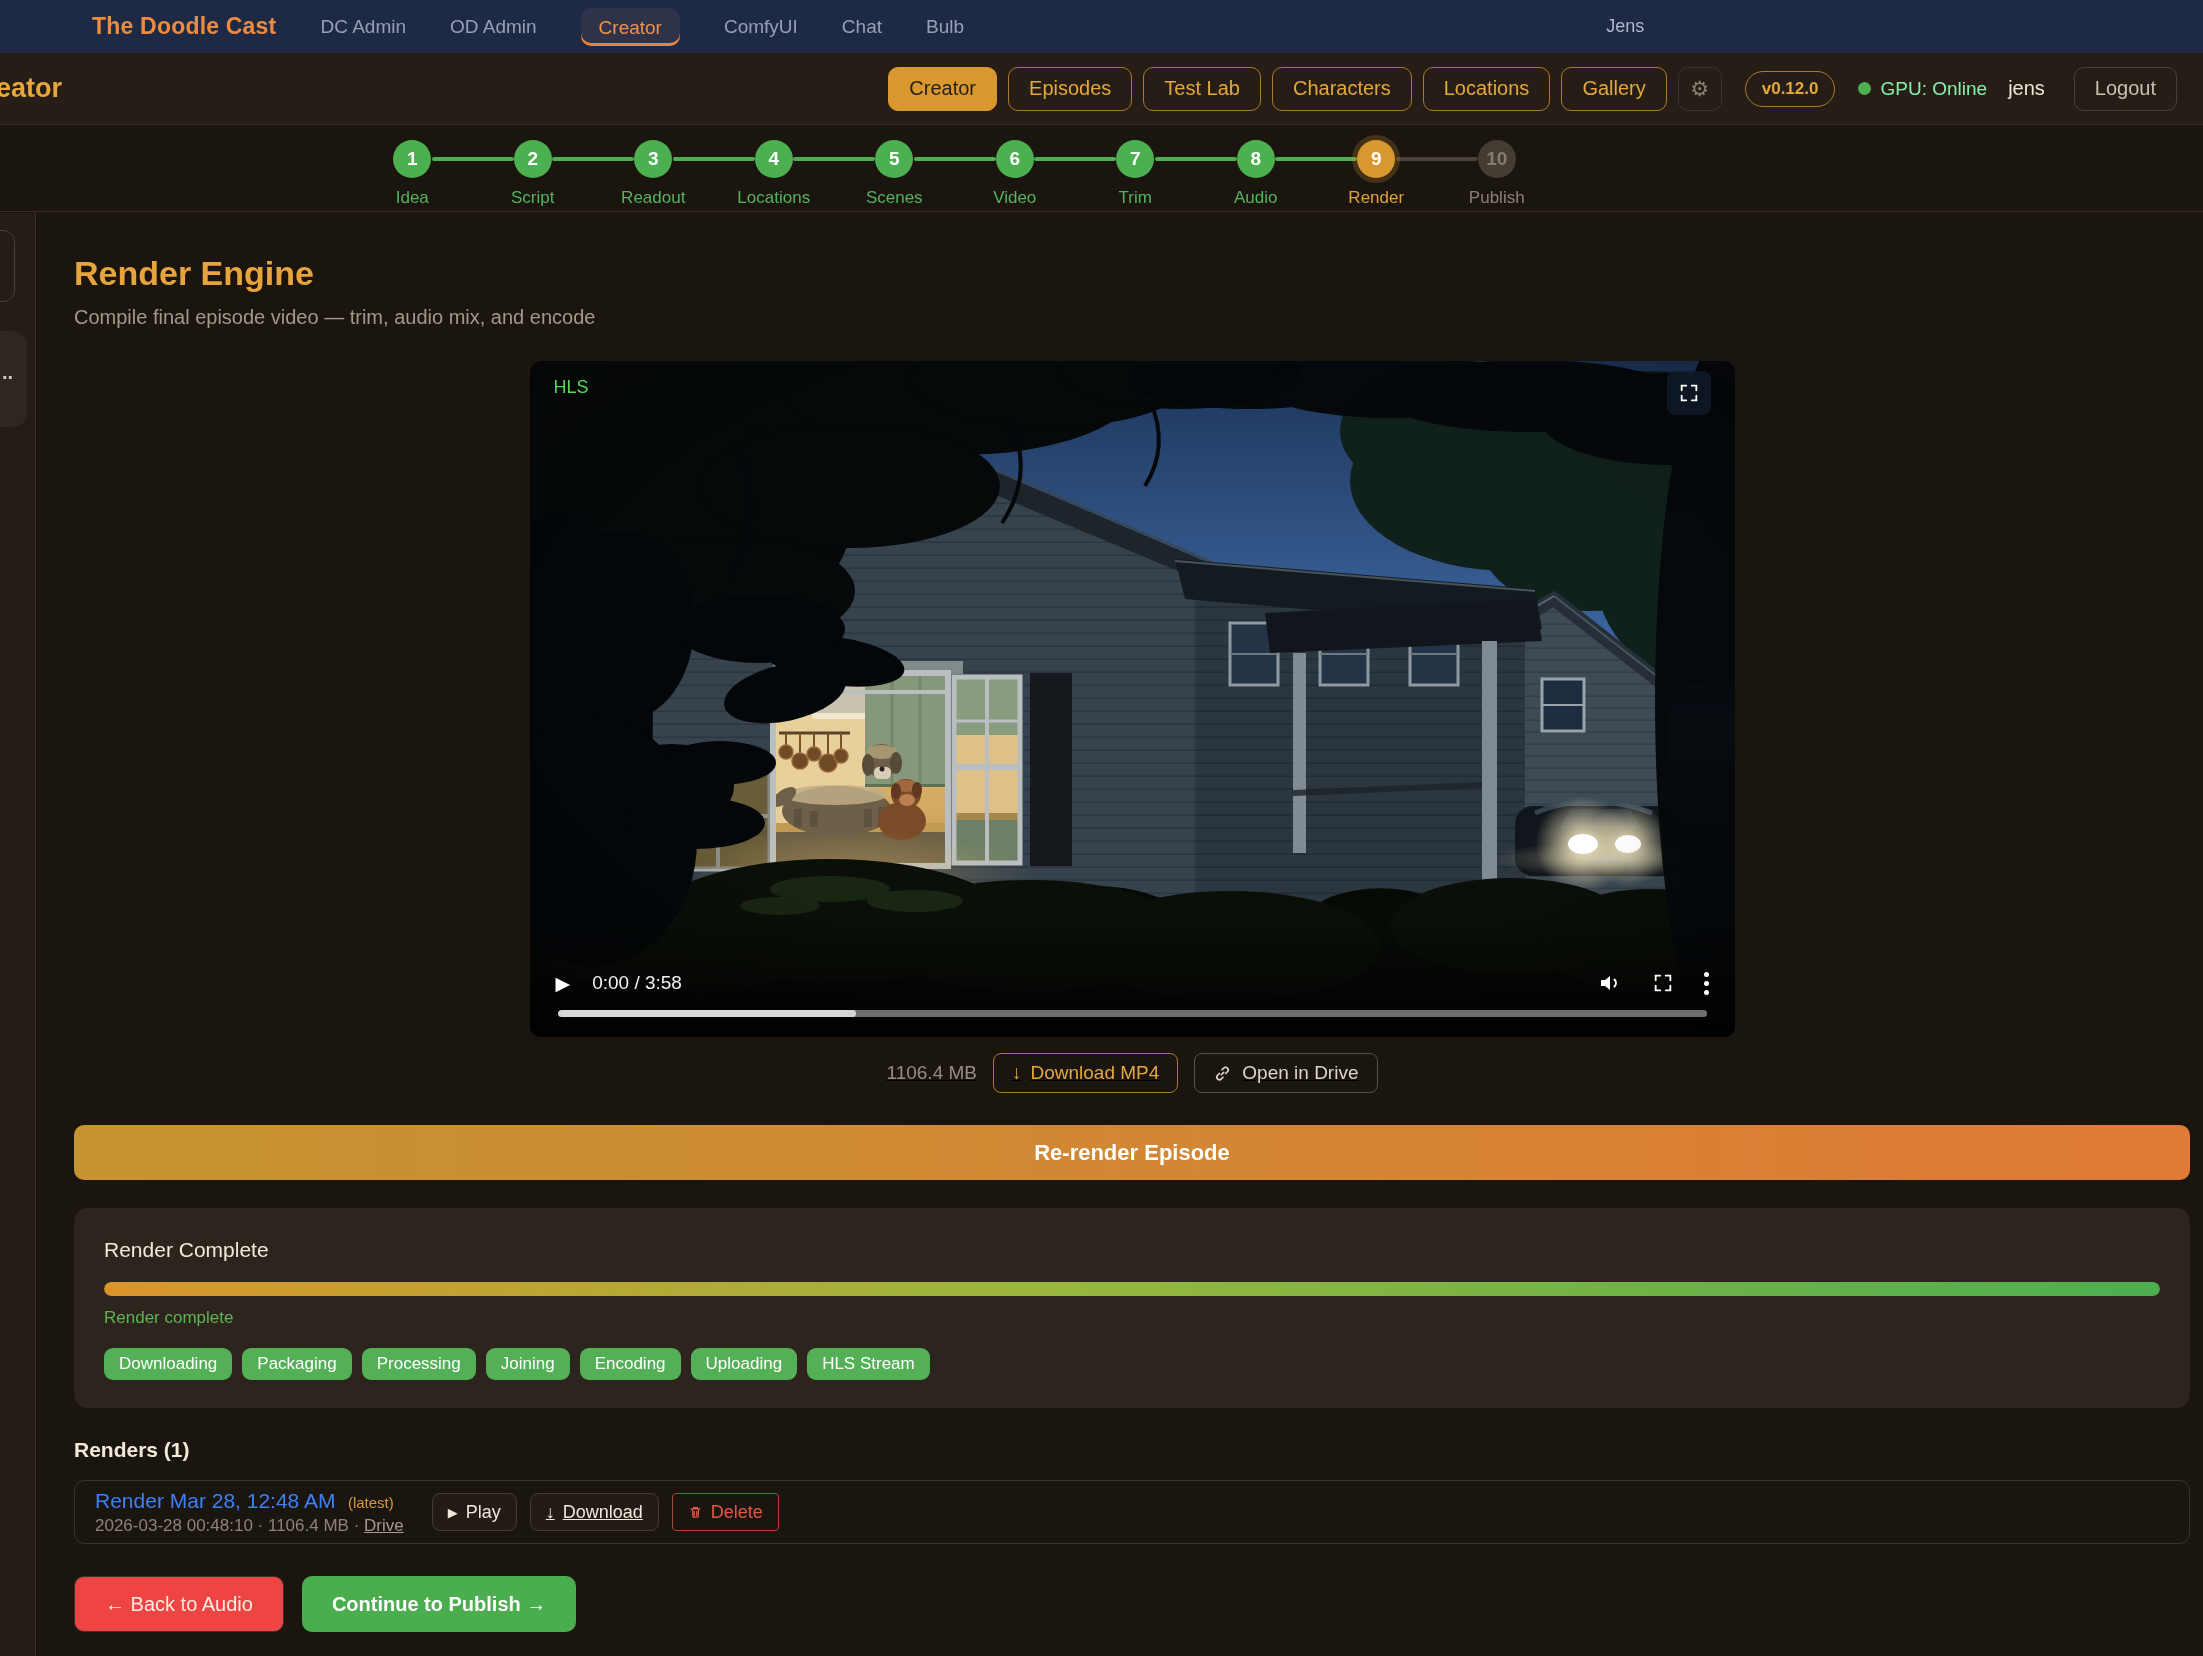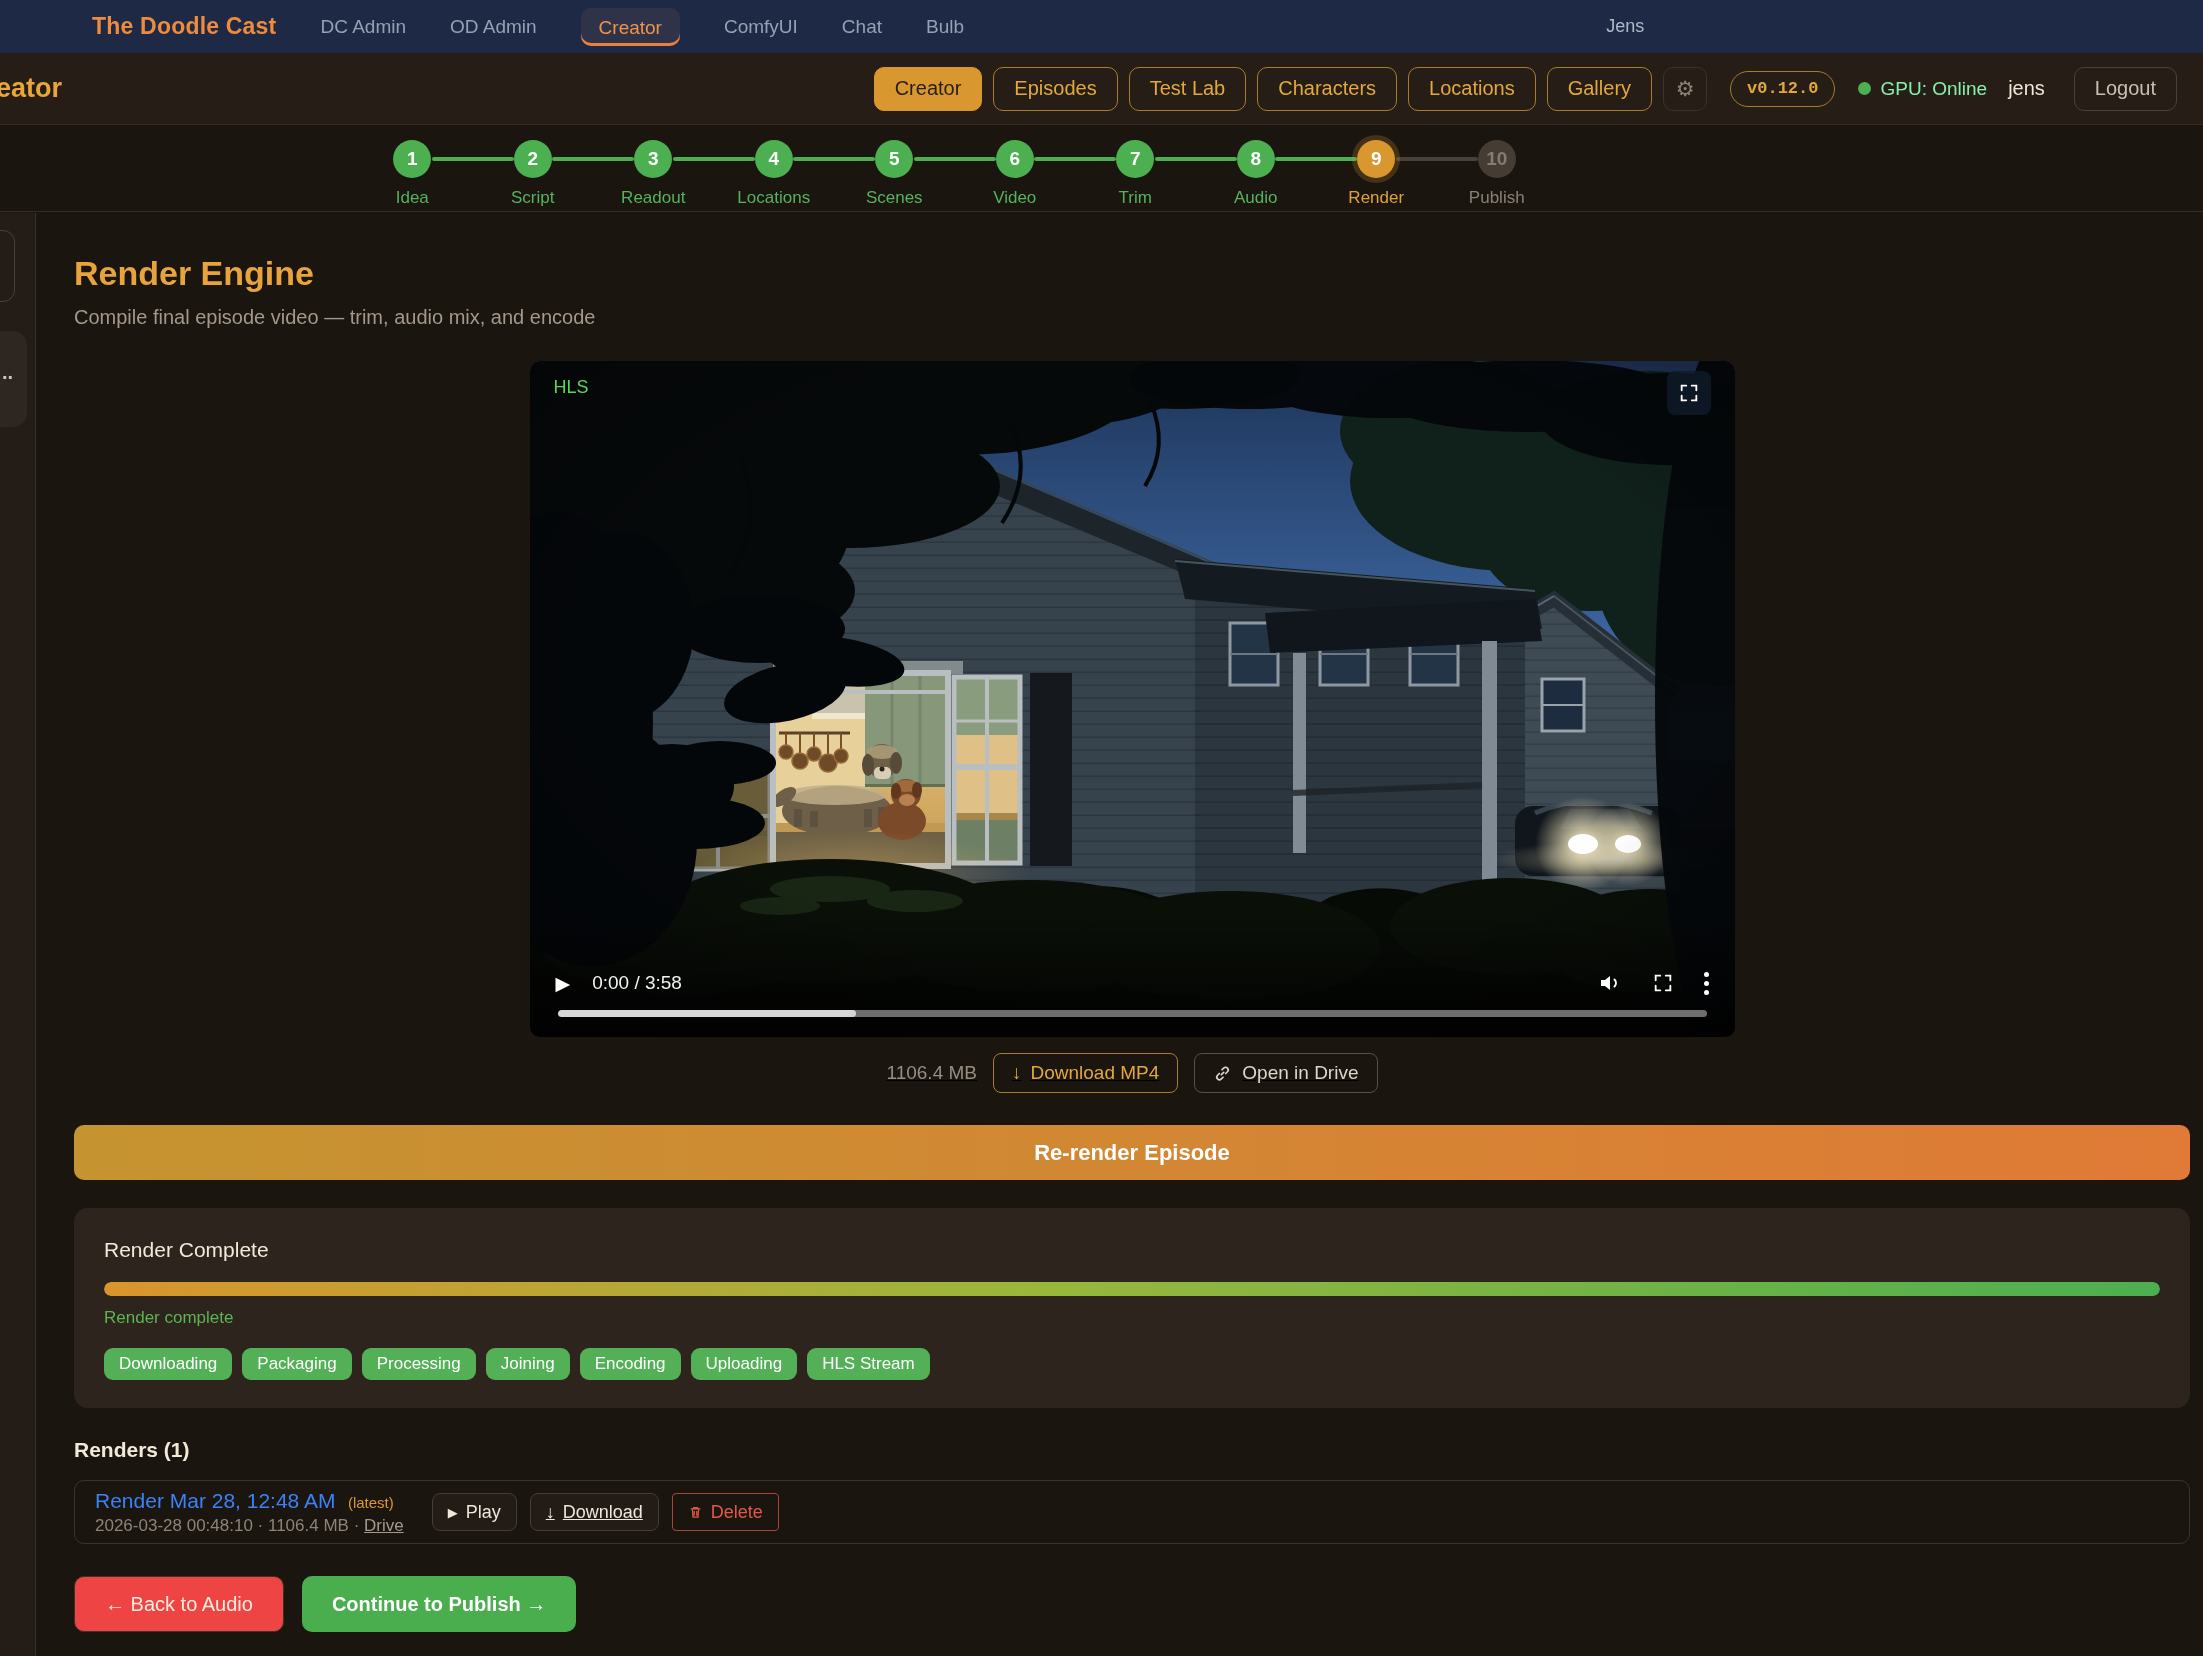--- a/index.html
+++ b/index.html
@@ -17,21 +17,21 @@
   .jens{color:#aeb8c9;font-size:18px;}
 
   
   .appbar{height:72px;background:#261e16;display:flex;align-items:center;position:relative;border-bottom:1px solid #362c23;}
   .logo-clip{overflow:hidden;height:40px;display:flex;align-items:center;}
   .logo{margin-left:-34px;color:#e9a63b;font-size:27px;font-weight:bold;white-space:nowrap;}
   .appbar-right{position:absolute;right:26px;display:flex;align-items:center;gap:11px;}
   .hbtn{height:44px;padding:0 20px;border-radius:10px;border:1px solid #a87c28;color:#e2a83c;font-size:20px;background:transparent;display:flex;align-items:center;}
   .hbtn.filled{background:#d9982f;border-color:#d9982f;color:#2a2014;}
   .gearbtn{width:44px;height:44px;border-radius:10px;border:1px solid #3b3229;color:#8b8174;font-size:21px;background:transparent;display:flex;align-items:center;justify-content:center;}
-  .vpill{height:36px;padding:0 16px;border-radius:999px;border:1px solid #a87c28;color:#e2a83c;font-size:17px;display:flex;align-items:center;margin-left:12px;font-weight:bold;font-family:Liberation Mono, monospace;}
+  .vpill{height:36px;padding:0 16px;border-radius:999px;border:1px solid #a87c28;color:#e2a83c;font-size:17px;display:flex;align-items:center;margin-left:12px;font-weight:bold;}
   .gpu{display:flex;align-items:center;gap:9px;color:#86efac;font-size:19px;margin-left:12px;}
   .gpudot{width:13px;height:13px;border-radius:50%;background:#4caf50;}
   .uname{color:#efe7d8;font-size:20px;margin:0 10px;}
   .logoutbtn{height:44px;padding:0 20px;border-radius:10px;border:1px solid #4a4136;color:#c9c0b2;font-size:20px;background:transparent;display:flex;align-items:center;margin-left:8px;}
 
   
   .stepper{height:87px;border-bottom:1px solid #362c23;position:relative;}
   .steps{position:absolute;left:352px;top:0;display:flex;}
   .step{width:120.5px;text-align:center;padding-top:15px;position:relative;}
   .step:not(:first-child)::before{content:'';position:absolute;left:-41px;width:82px;top:32px;height:4px;border-radius:2px;background:#4caf50;}

